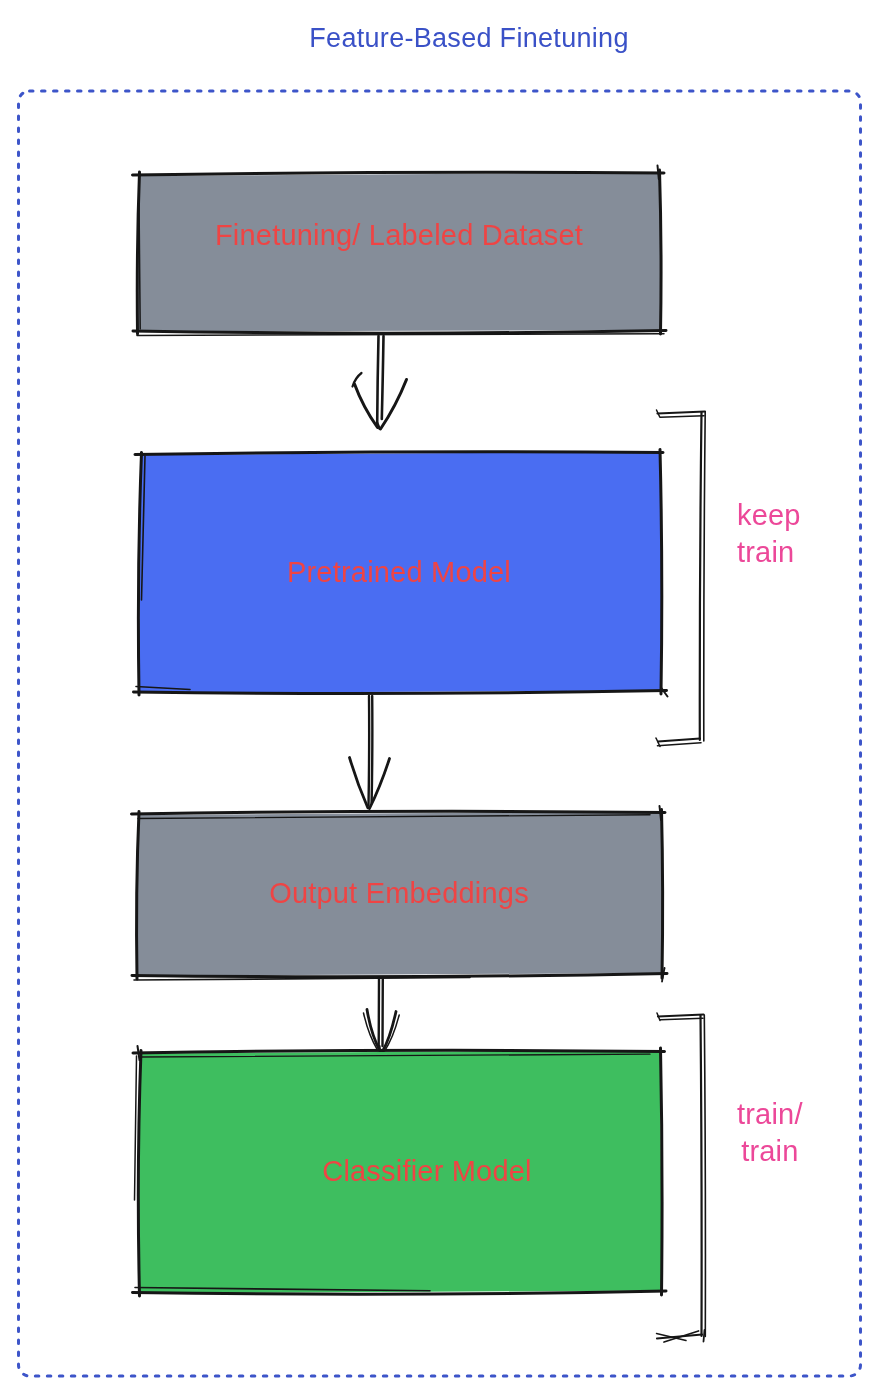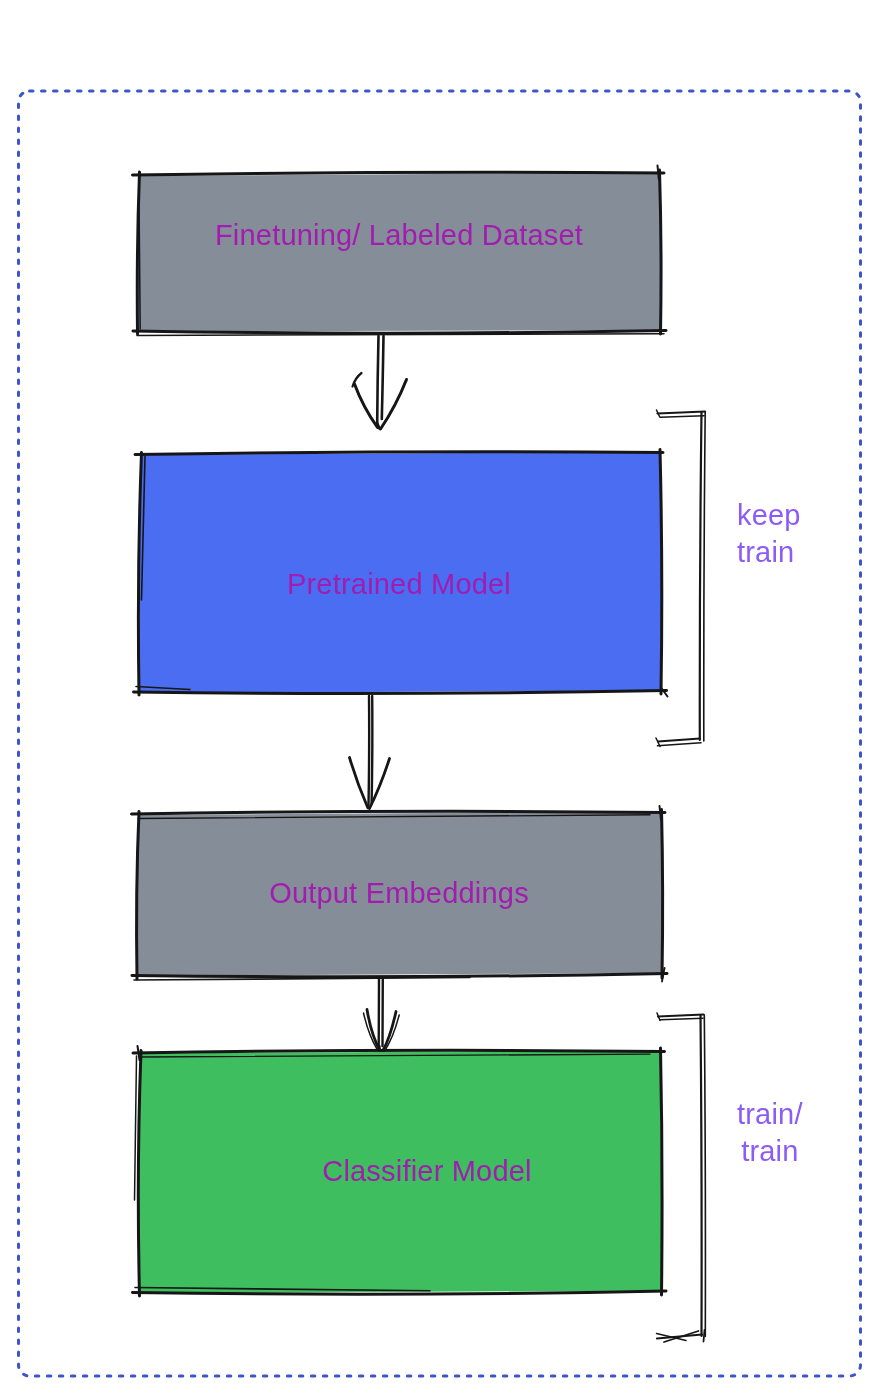--- a/index.html
+++ b/index.html
@@ -26,46 +26,47 @@
     color: #3A51C7;
     white-space: nowrap;
     letter-spacing: 0.3px;
   }
   .node-label {
     position: absolute;
     display: flex;
     align-items: center;
     justify-content: center;
     font-size: 29px;
-    color: #a21caf;
+    color: #ef4444;
     letter-spacing: 0.2px;
     box-sizing: border-box;
     text-align: center;
   }
   .lbl-dataset    { left:137px; top:172px; width:524px; height:159px; padding-bottom:32px; }
-  .lbl-pretrained { left:137px; top:464px; width:524px; height:240px; }
+  .lbl-pretrained { left:137px; top:452px; width:524px; height:240px; }
   .lbl-embeddings { left:137px; top:812px; width:524px; height:163px;text-align:center; }
   .lbl-classifier { left:137px; top:1050px; width:580px; height:243px; }
   .side-label {
     position: absolute;
     left: 737px;
     font-size: 29px;
     line-height: 37px;
-    color: #8b5cf6;
+    color: #ec4899;
     letter-spacing: 0.2px;
   }
   .lbl-keep  { top: 497px; }
   .lbl-train { top: 1096px; text-align: center; }
   .side-label span { display: block; }
 </style>
 </head>
 <body>
 
 <div class="stage">
 
+  <div class="title">Feature-Based Finetuning</div>
 
   <svg class="canvas" viewBox="0 0 880 1393" fill="none" stroke-linecap="round" stroke-linejoin="round">
 
     <rect x="18.5" y="91" width="842" height="1285" rx="11" stroke-width="3" stroke-dasharray="3.5 8.5" stroke="#3D55C9"></rect>
 
     <g>
       <path d="M139,176 L660,172.5 L661.5,330 L137.5,331.5 Z" stroke="none" fill="#858D99"></path>
       <g stroke="#161616">
         <path d="M132.5,175 Q396,171 664,173" stroke-width="3"></path>
         <path d="M659.5,170 Q662,250 660.5,334" stroke-width="3"></path>

